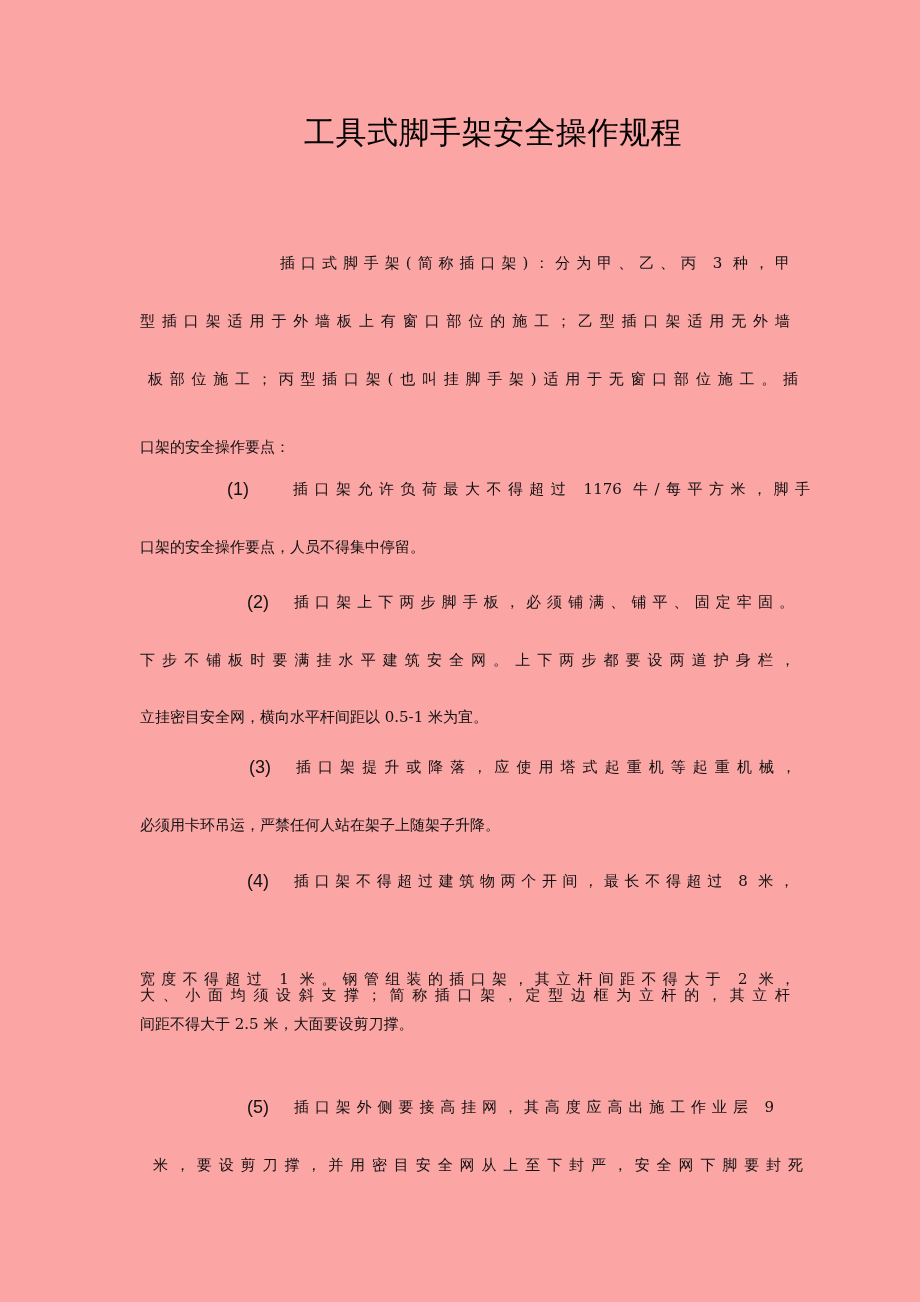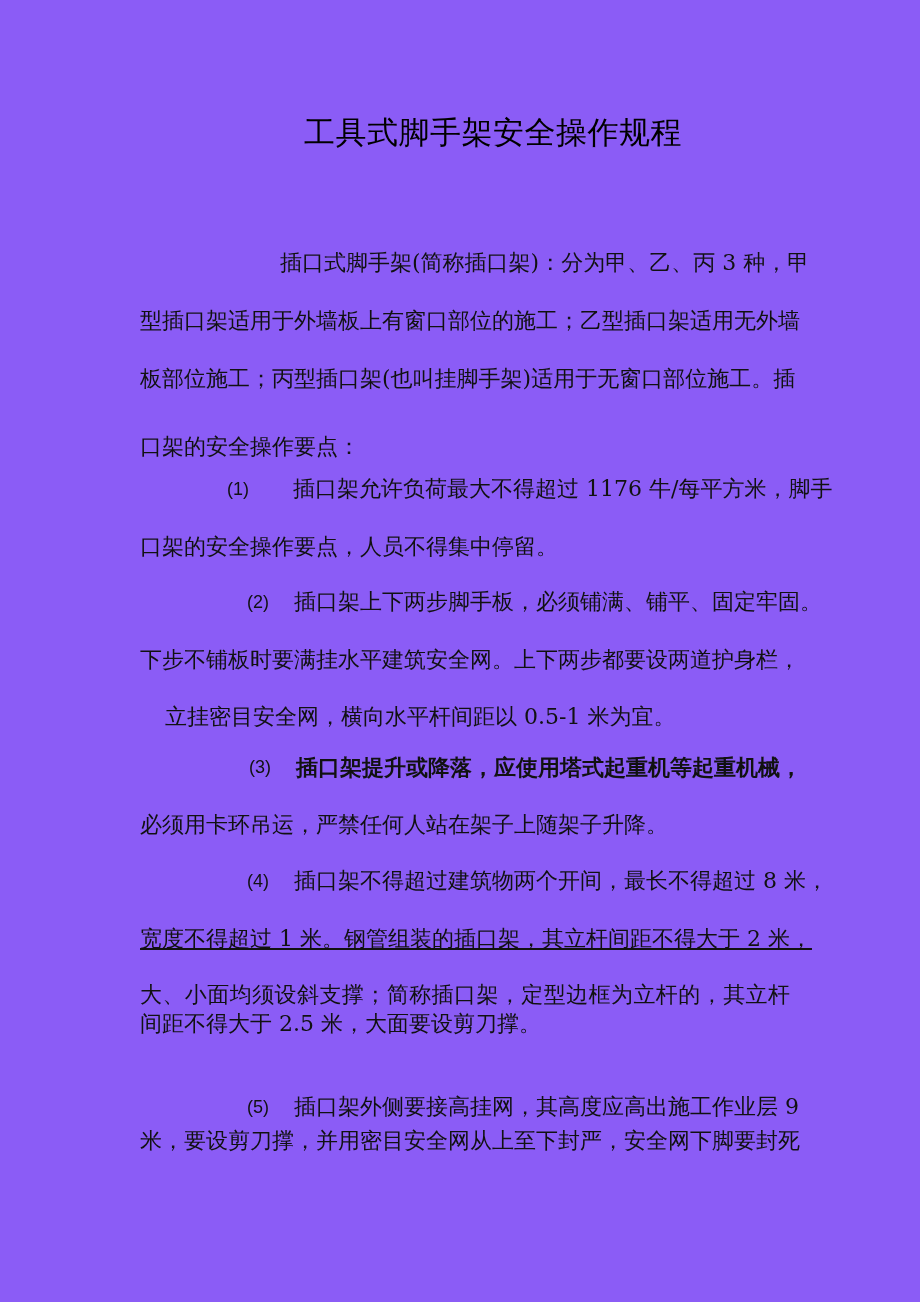--- a/index.html
+++ b/index.html
@@ -12,39 +12,39 @@
       height: 1302px;
       position: relative;
       overflow: hidden;
       font-family: "DejaVu Serif", "Liberation Serif", serif;
       color: #111111;
     }
     .page {
       position: absolute;
       left: 0; top: 0;
       width: 920px; height: 1302px;
-      background: #8b5cf6;
+      background: #fca5a5;
     }
     .title {
       position: absolute;
       left: 0;
       width: 986px;
       top: 110px;
       text-align: center;
       font-size: 31px;
       line-height: 44px;
       letter-spacing: 0.5px;
       color: #000000;
       white-space: nowrap;
     }
     .line {
       position: absolute;
       left: 140px;
       width: 650px;
-      font-size: 22px;
+      font-size: 15px;
       line-height: 30px;
       height: 30px;
       white-space: nowrap;
       color: #111111;
       text-align: justify;
       text-align-last: justify;
     }
     .line.last {
       text-align-last: left;
     }
@@ -56,50 +56,50 @@
 </head>
 <body>
 
 <div class="page">
 
   <h1 class="title" style="margin:0;font-weight:normal;">工具式脚手架安全操作规程</h1>
 
   <div>
     <div class="line" style="top:248px; left:280px; width:510px;">插口式脚手架(简称插口架)：分为甲、乙、丙 3 种，甲</div>
     <div class="line" style="top:306px;">型插口架适用于外墙板上有窗口部位的施工；乙型插口架适用无外墙</div>
-    <div class="line" style="top:364px;">板部位施工；丙型插口架(也叫挂脚手架)适用于无窗口部位施工。插</div>
+    <div class="line" style="top:364px;margin-left:8px;">板部位施工；丙型插口架(也叫挂脚手架)适用于无窗口部位施工。插</div>
     <div class="line last" style="top:432px;">口架的安全操作要点：</div>
   </div>
 
   <div>
     <span class="line last num" style="top:474px; left:227px; width:40px;">(1)</span>
     <div class="line" style="top:474px; left:273px; width:517px;margin-left:20px;">插口架允许负荷最大不得超过 1176 牛/每平方米，脚手</div>
     <div class="line last" style="top:532px;">口架的安全操作要点，人员不得集中停留。</div>
   </div>
 
   <div>
     <span class="line last num" style="top:587px; left:247px; width:40px;">(2)</span>
     <div class="line" style="top:587px; left:294px; width:500px;">插口架上下两步脚手板，必须铺满、铺平、固定牢固。</div>
     <div class="line" style="top:645px; width:655px;">下步不铺板时要满挂水平建筑安全网。上下两步都要设两道护身栏，</div>
-    <div class="line last" style="top:702px;margin-left:25px;">立挂密目安全网，横向水平杆间距以 0.5-1 米为宜。</div>
+    <div class="line last" style="top:702px;">立挂密目安全网，横向水平杆间距以 0.5-1 米为宜。</div>
   </div>
 
   <div>
     <span class="line last num" style="top:752px; left:249px; width:40px;">(3)</span>
-    <div class="line" style="top:752px; left:296px; width:500px;font-weight:bold;">插口架提升或降落，应使用塔式起重机等起重机械，</div>
+    <div class="line" style="top:752px; left:296px; width:500px;">插口架提升或降落，应使用塔式起重机等起重机械，</div>
     <div class="line last" style="top:810px;">必须用卡环吊运，严禁任何人站在架子上随架子升降。</div>
   </div>
 
   <div>
     <span class="line last num" style="top:866px; left:247px; width:40px;">(4)</span>
     <div class="line" style="top:866px; left:294px; width:500px;">插口架不得超过建筑物两个开间，最长不得超过 8 米，</div>
-    <div class="line" style="top:924px; width:655px;text-decoration:underline;">宽度不得超过 1 米。钢管组装的插口架，其立杆间距不得大于 2 米，</div>
+    <div class="line" style="top:964px; width:655px;">宽度不得超过 1 米。钢管组装的插口架，其立杆间距不得大于 2 米，</div>
     <div class="line" style="top:980px;">大、小面均须设斜支撑；简称插口架，定型边框为立杆的，其立杆</div>
     <div class="line last" style="top:1009px;">间距不得大于 2.5 米，大面要设剪刀撑。</div>
   </div>
 
   <div>
     <span class="line last num" style="top:1092px; left:247px; width:40px;">(5)</span>
     <div class="line" style="top:1092px; left:294px; width:480px;">插口架外侧要接高挂网，其高度应高出施工作业层 9</div>
-    <div class="line" style="top:1126px; width:650px;">米，要设剪刀撑，并用密目安全网从上至下封严，安全网下脚要封死</div>
+    <div class="line" style="top:1150px; width:650px;margin-left:13px;">米，要设剪刀撑，并用密目安全网从上至下封严，安全网下脚要封死</div>
   </div>
 
 </div>
 
 </body></html>

